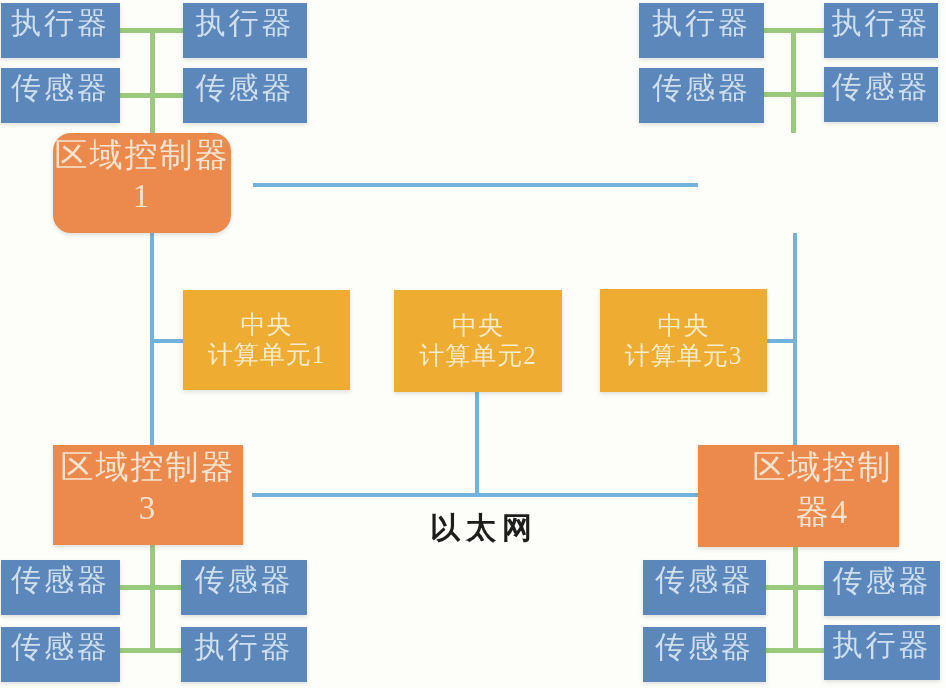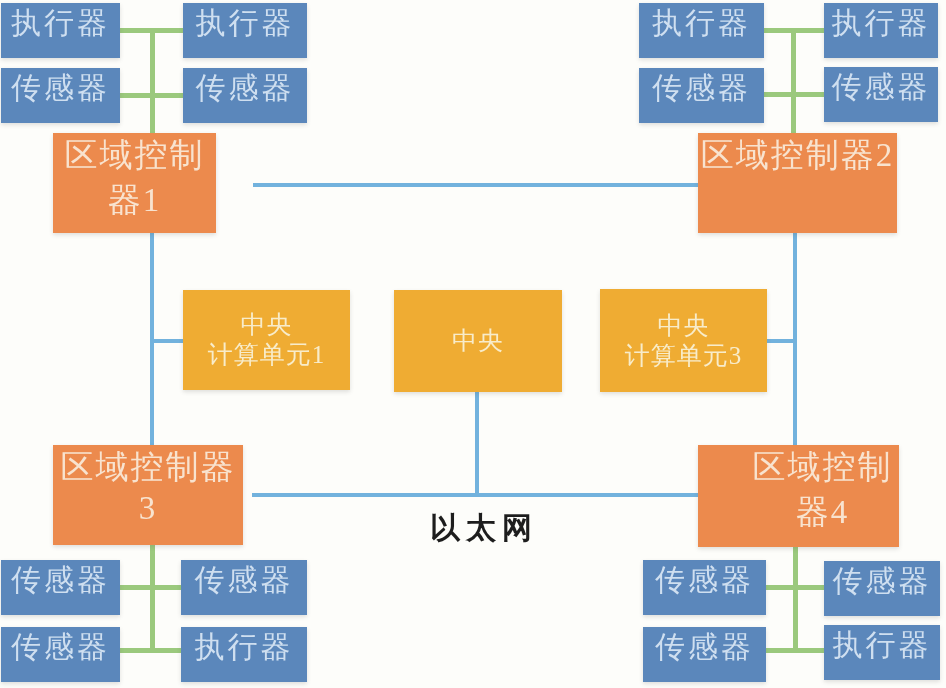--- a/index.html
+++ b/index.html
@@ -97,33 +97,31 @@
   <div class="box device" style="left:824px;top:3px;width:114px;height:55px;">
       <span>执行器</span>
     </div>
   <div class="box device" style="left:639px;top:68px;width:125px;height:55px;">
       <span>传感器</span>
     </div>
   <div class="box device" style="left:824px;top:67px;width:114px;height:55px;">
       <span>传感器</span>
     </div>
 
-  <div class="box controller" style="left:53px;top:133px;width:163px;height:100px;">
+  <div class="box controller" style="left:53px;top:133px;width:178px;height:100px;border-radius:18px;">
       <span>区域控制器1</span>
-    </div>
-  <div class="box controller" style="left:698px;top:133px;width:199px;height:100px;">
-      <span>区域控制器2</span>
     </div>
 
   <div class="box compute" style="left:183px;top:290px;width:167px;height:100px;">
     <span>中央</span>
     <span>计算单元1</span>
   </div>
   <div class="box compute" style="left:394px;top:290px;width:168px;height:102px;">
     <span>中央</span>
+    <span>计算单元2</span>
   </div>
   <div class="box compute" style="left:600px;top:289px;width:167px;height:103px;">
     <span>中央</span>
     <span>计算单元3</span>
   </div>
 
   <div class="box controller" style="left:53px;top:445px;width:190px;height:100px;">
       <span>区域控制器3</span>
     </div>
   <div class="box controller" style="left:698px;top:445px;width:201px;height:102px;padding-left:48px;">

